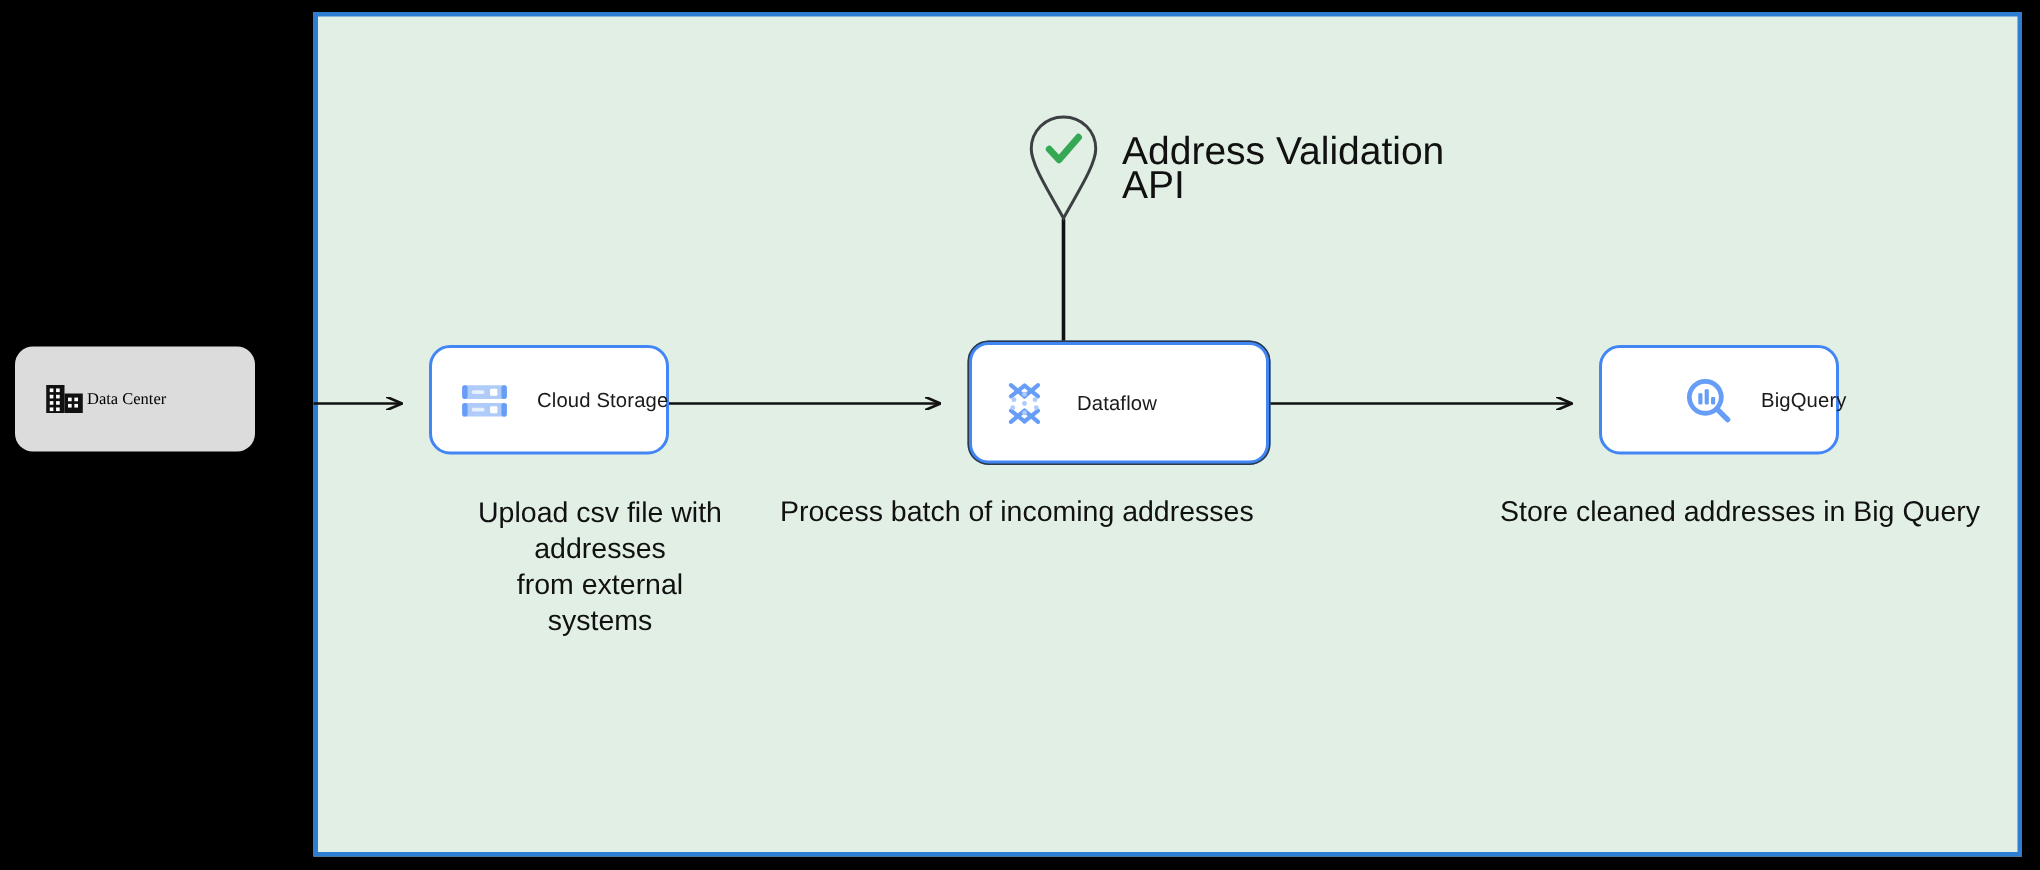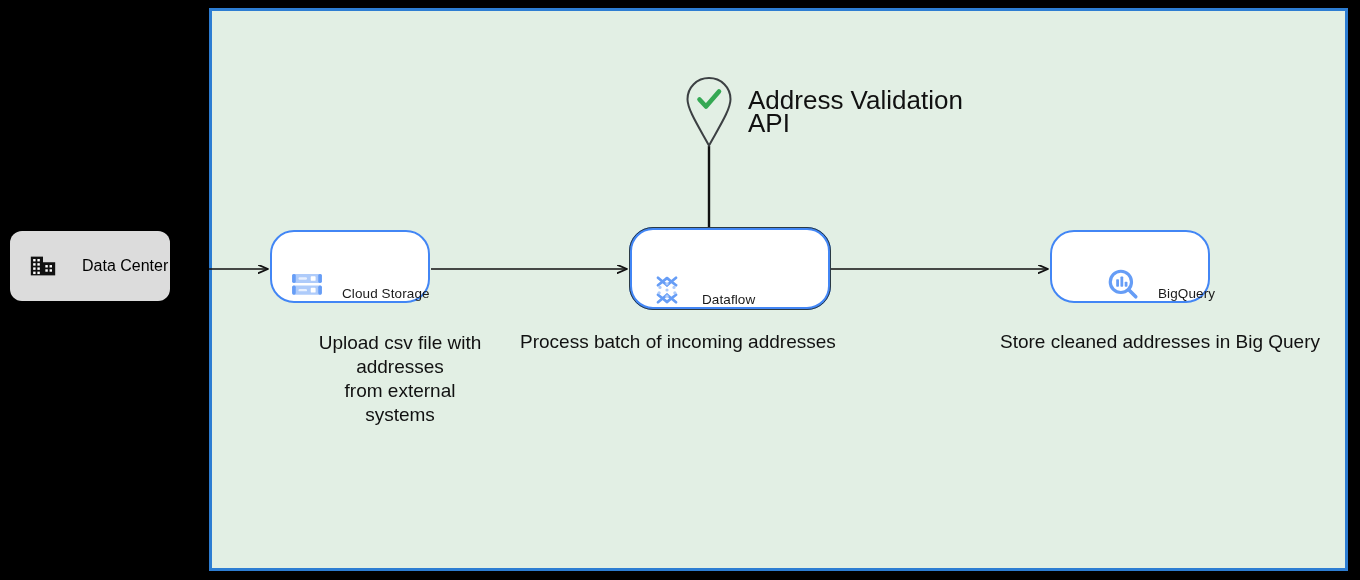--- a/index.html
+++ b/index.html
@@ -33,24 +33,25 @@
     background: #e2efe4;
     border: 3px solid #2d7dd2;
     box-sizing: border-box;
   }
 
   
   .node {
     position: absolute;
     box-sizing: border-box;
     display: flex;
-    align-items: flex-end;
+    align-items: center;
     background: #ffffff;
     border: 2px solid #4286f5;
-    border-radius: 24px;
+    border-radius: 14px;
+    margin-left: 16px;
   }
   .node.emphasis {
     border: 3px solid #4286f5;
     outline: 1px solid #2b3a44;
     outline-offset: -1px;
   }
   .node .node-icon {
     flex: 0 0 auto;
     margin-left: 18px;
     width: 34px;
@@ -76,21 +77,21 @@
     left: 10px; top: 231px;
     width: 160px; height: 70px;
     background: #dcdcdc;
     border: none;
     border-radius: 12px;
     display: flex;
     align-items: center;
     box-sizing: border-box;
   }
   #node-data-center .node-icon { margin-left: 18px; width: 30px; height: 30px; }
-  #node-data-center .node-label { margin-left: 24px; font-size: 16px; }
+  #node-data-center .node-label { margin-left: 0; font-size: 11px; font-family: Liberation Serif, serif; }
 
   
   #node-address-api {
     position: absolute;
     left: 684px; top: 76px;
     width: 50px; height: 72px;
   }
   #address-api-label {
     position: absolute;
     left: 748px; top: 89px;

